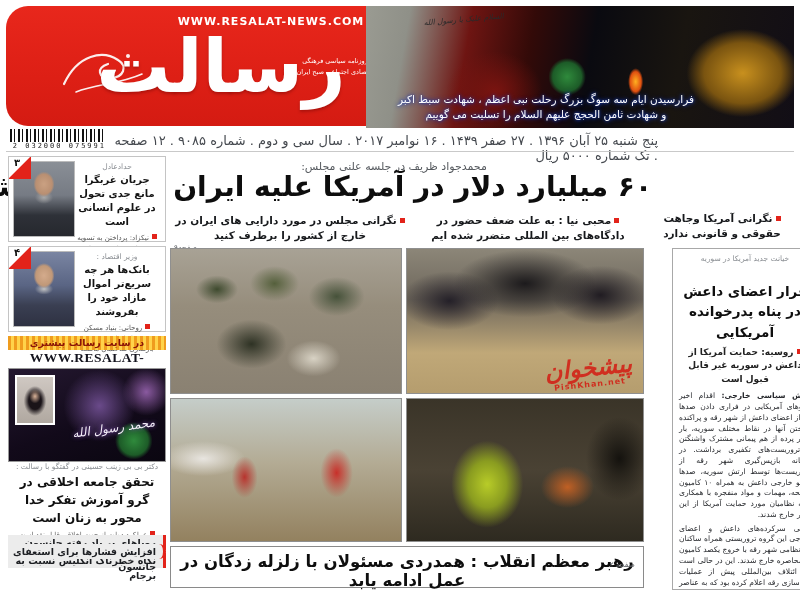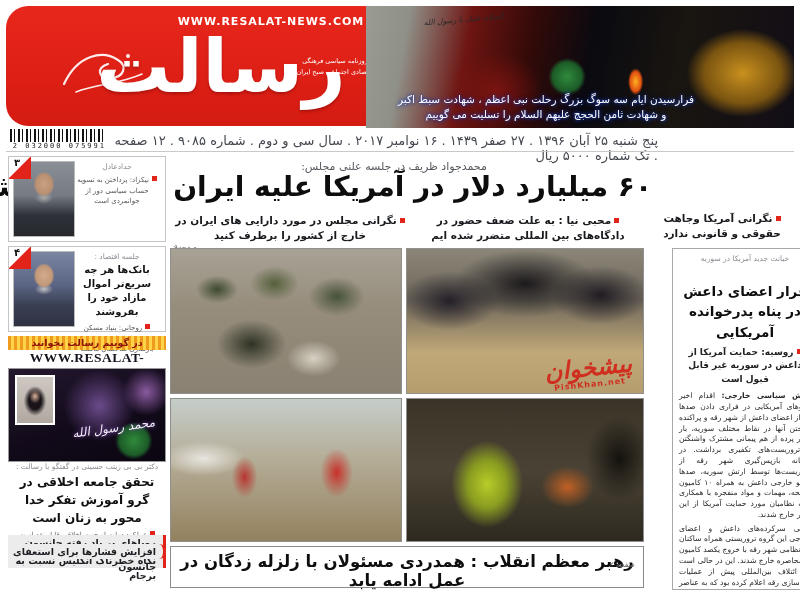--- a/index.html
+++ b/index.html
@@ -186,37 +186,38 @@
   <div class="pageref pr-b">صفحه۹</div>
   <div class="sub sub-c"><span class="sq"></span><span>نگرانی آمریکا وجاهت حقوقی و قانونی ندارد</span></div>
 
   <div class="sbox sbox1">
     <div class="portrait portrait1"></div>
     <div class="pcorner">
         <span>۳</span>
       </div>
     <div class="sbox-text">
       <div class="sbox-kicker">حدادعادل</div>
+      <div class="sbox-title">جریان غربگرا مانع جدی تحول در علوم انسانی است</div>
       <div class="sbox-bullet"><span class="sq"></span><span>نیکزاد: پرداختن به تسویه حساب سیاسی دور از جوانمردی است</span></div>
     </div>
   </div>
 
   <div class="sbox sbox2">
     <div class="portrait portrait2"></div>
     <div class="pcorner">
         <span>۴</span>
       </div>
     <div class="sbox-text">
-      <div class="sbox-kicker">جلسه اقتصاد :</div>
+      <div class="sbox-kicker">وزیر اقتصاد :</div>
       <div class="sbox-title">بانک‌ها هر چه سریع‌تر اموال مازاد خود را بفروشند</div>
       <div class="sbox-bullet"><span class="sq"></span><span>روحانی: بنیاد مسکن مسئول اصلی ترمیم و بازسازی ساختمان هاست</span></div>
     </div>
   </div>
 
-  <div class="site-banner">در گوییم رسالت بخوانید</div>
+  <div class="site-banner">در سایت رسالت بیشتری</div>
   <div class="site-url">WWW.RESALAT-NEWS.COM</div>
 
   <div class="relgraphic">
     <div class="woman"></div>
     <div class="rel-callig">محمد رسول الله</div>
   </div>
 
   <div class="interview">
     <div class="int-kicker">دکتر بی بی زینب حسینی در گفتگو با رسالت :</div>
     <div class="int-title">تحقق جامعه اخلاقی در گرو آموزش تفکر خدا محور به زنان است</div>

